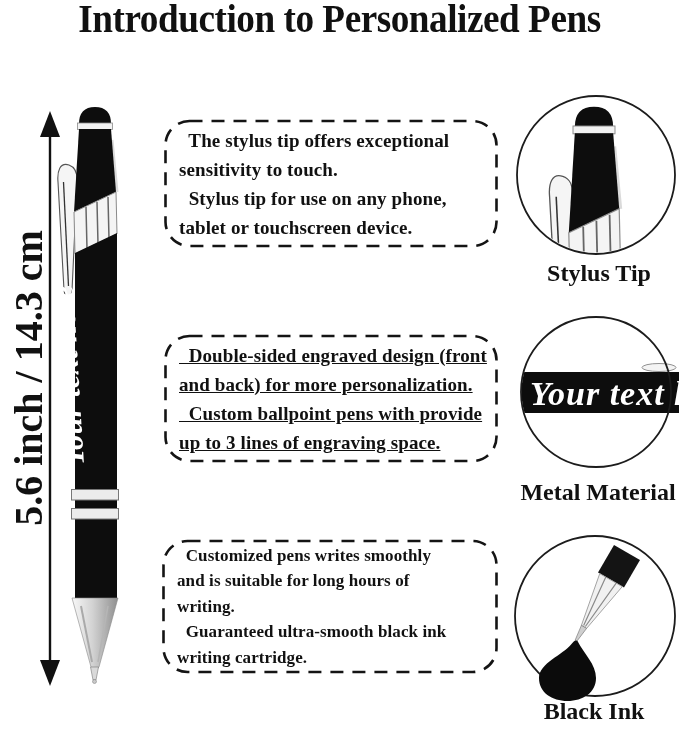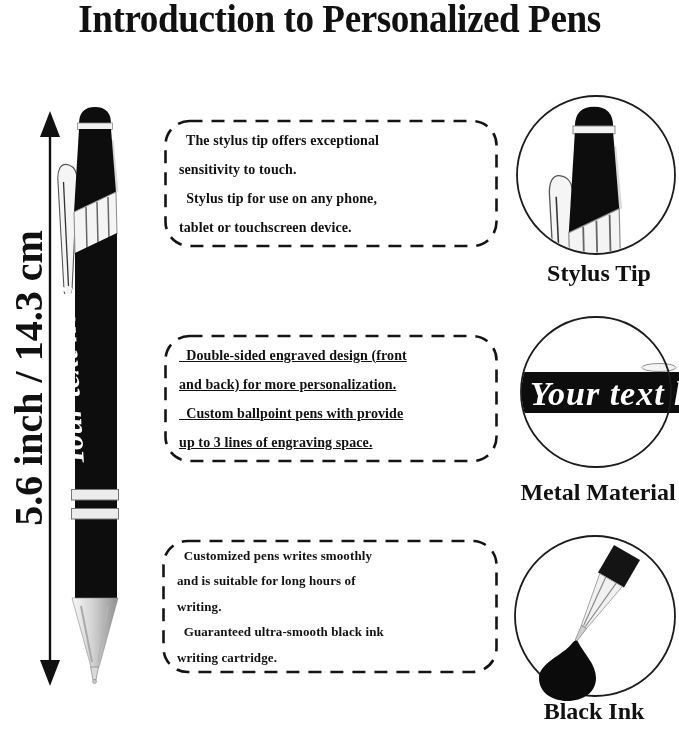--- a/index.html
+++ b/index.html
@@ -15,24 +15,24 @@
     transform:scaleX(0.93); letter-spacing:-0.5px;
   }
   .dim-label {
     position:absolute; left:28px; top:378px;
     transform:translate(-50%,-50%) rotate(-90deg);
     font-size:40px; font-weight:bold; white-space:nowrap;
   }
   .gfx { position:absolute; left:0; top:0; }
   .feature-text {
     position:absolute; display:flex; flex-direction:column; justify-content:center;
-    font-weight:bold; font-size:14px; line-height:29px;
+    font-weight:bold; font-size:19px; line-height:29px;
     white-space:pre; letter-spacing:0.1px; padding-left:14px;
   }
-  .feature-text.tight { line-height:25.5px; font-size:13px; }
+  .feature-text.tight { line-height:25.5px; font-size:17px; }
   .detail-label {
     position:absolute; width:180px; text-align:center;
     font-weight:bold; font-size:24px; line-height:30px;
   }
 </style>
 </head>
 <body>
 
 <div class="stage">
 

